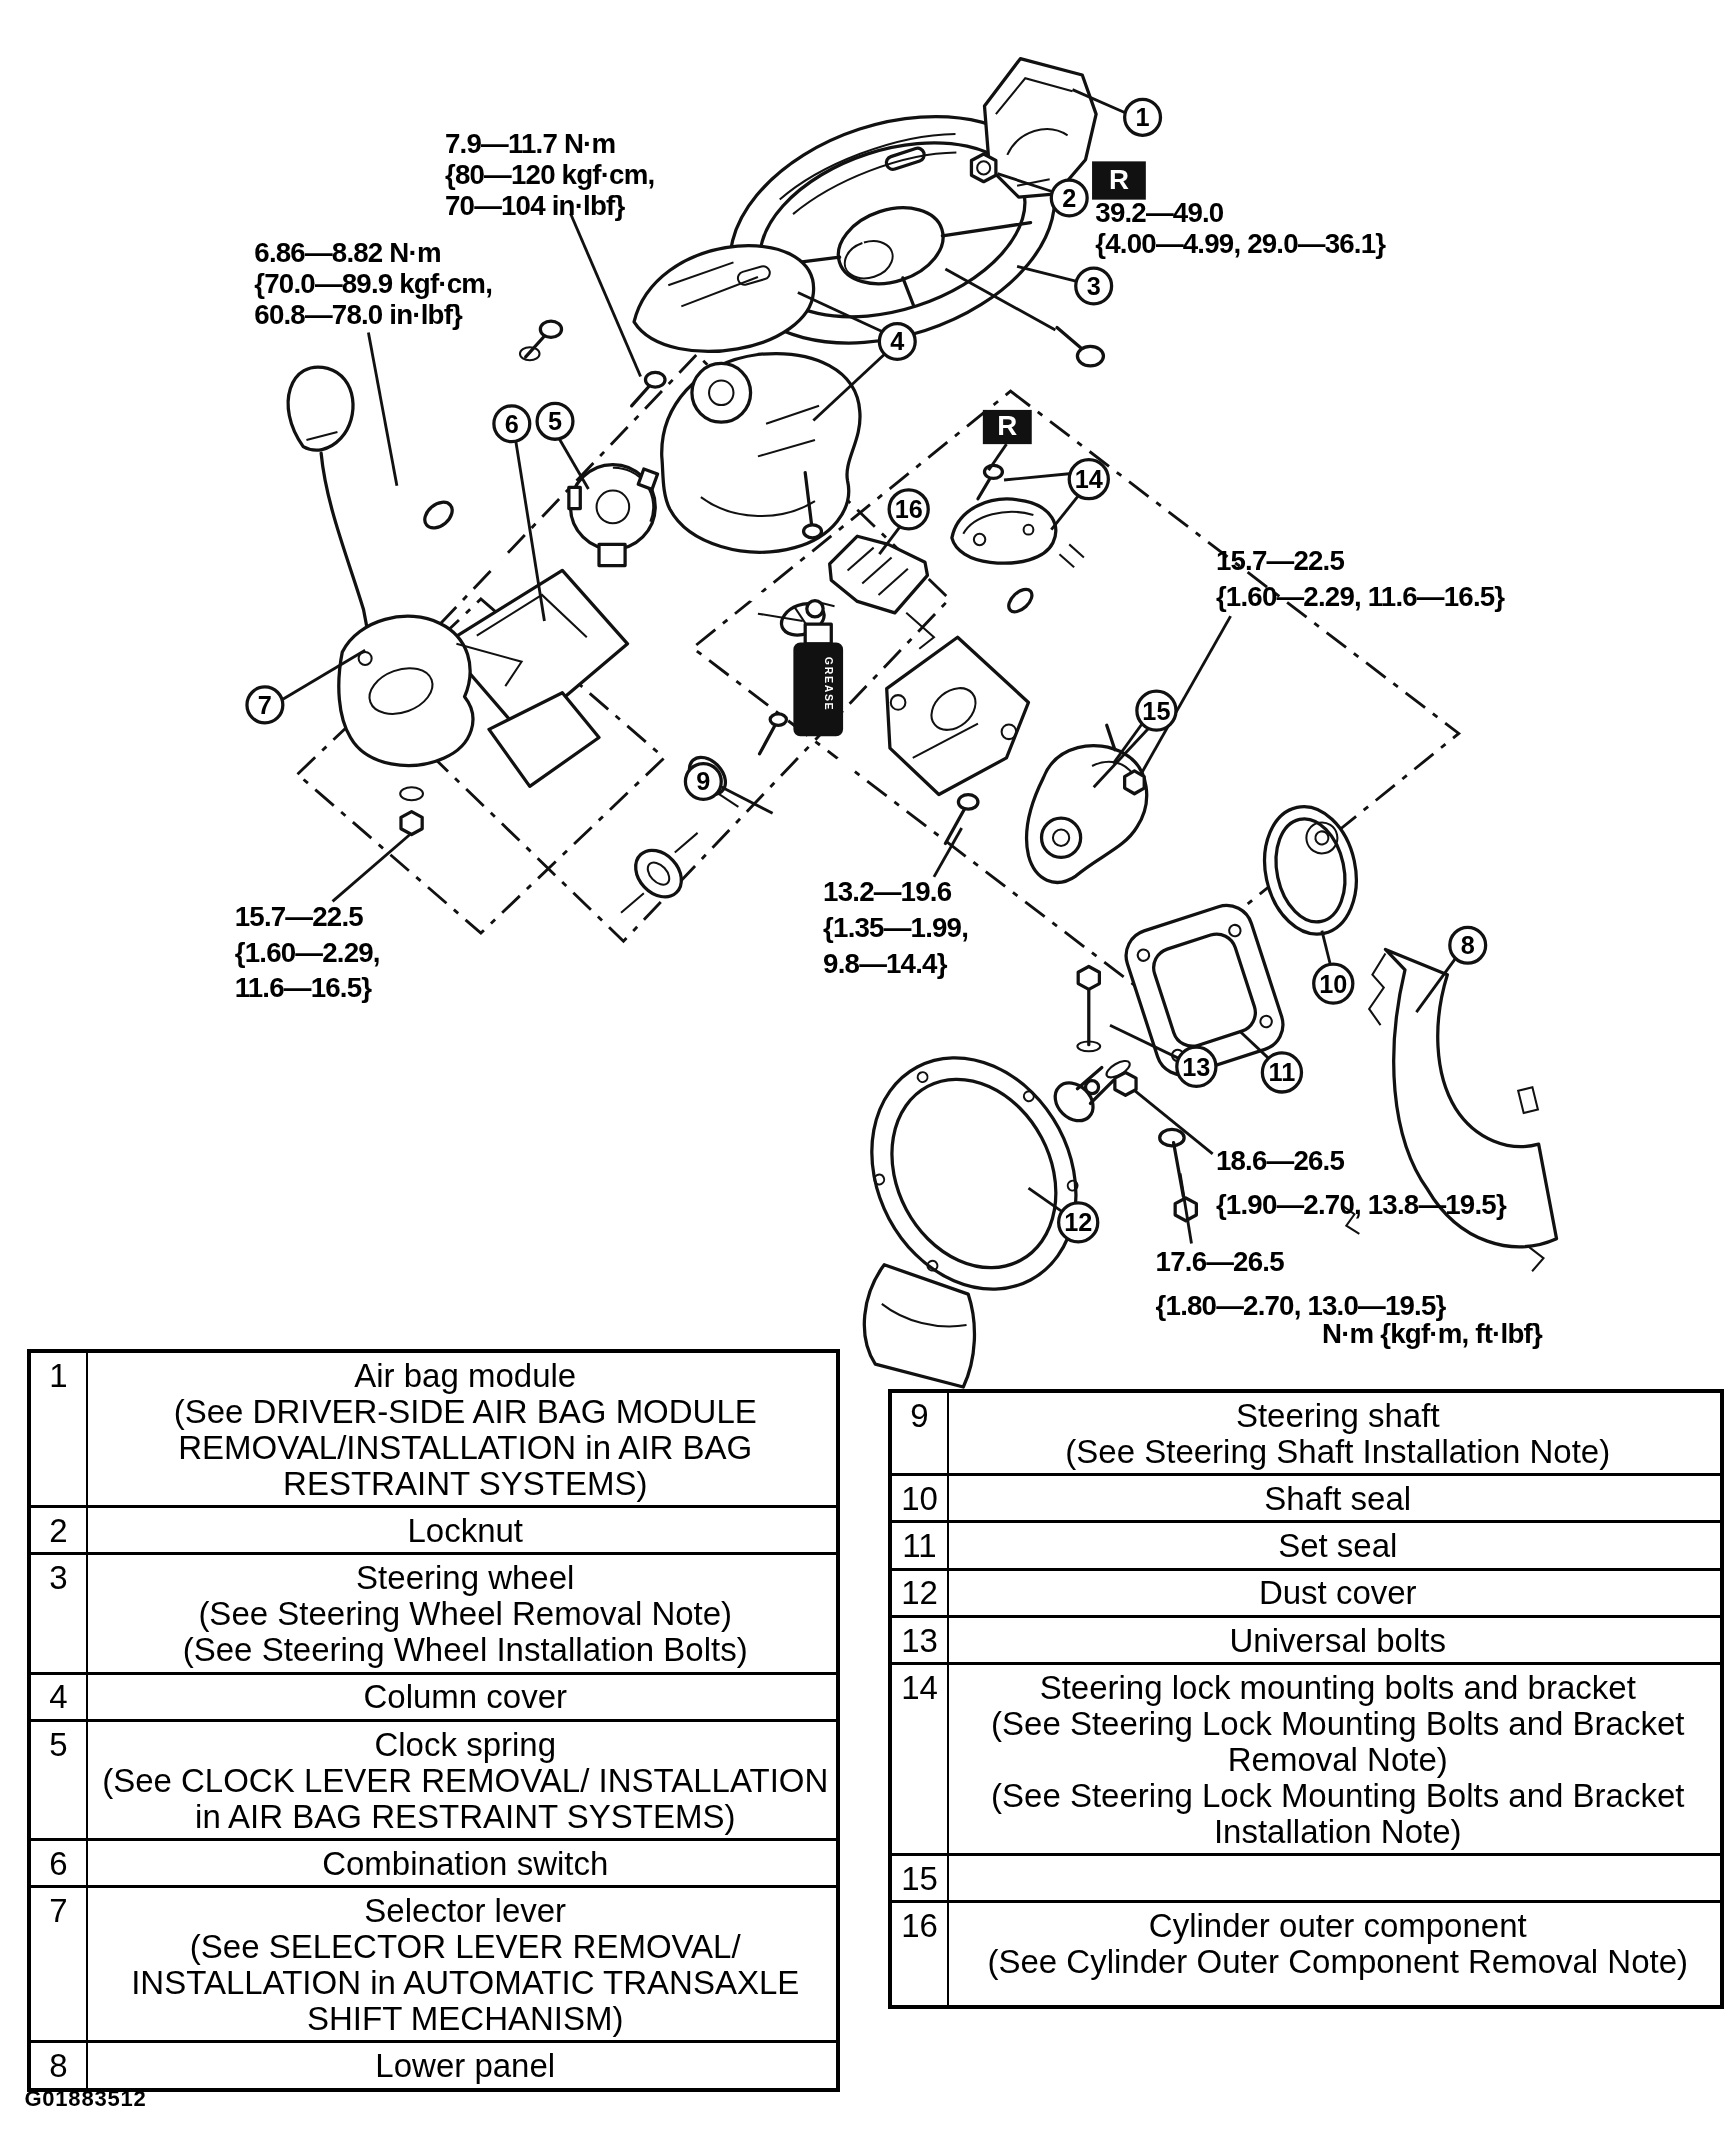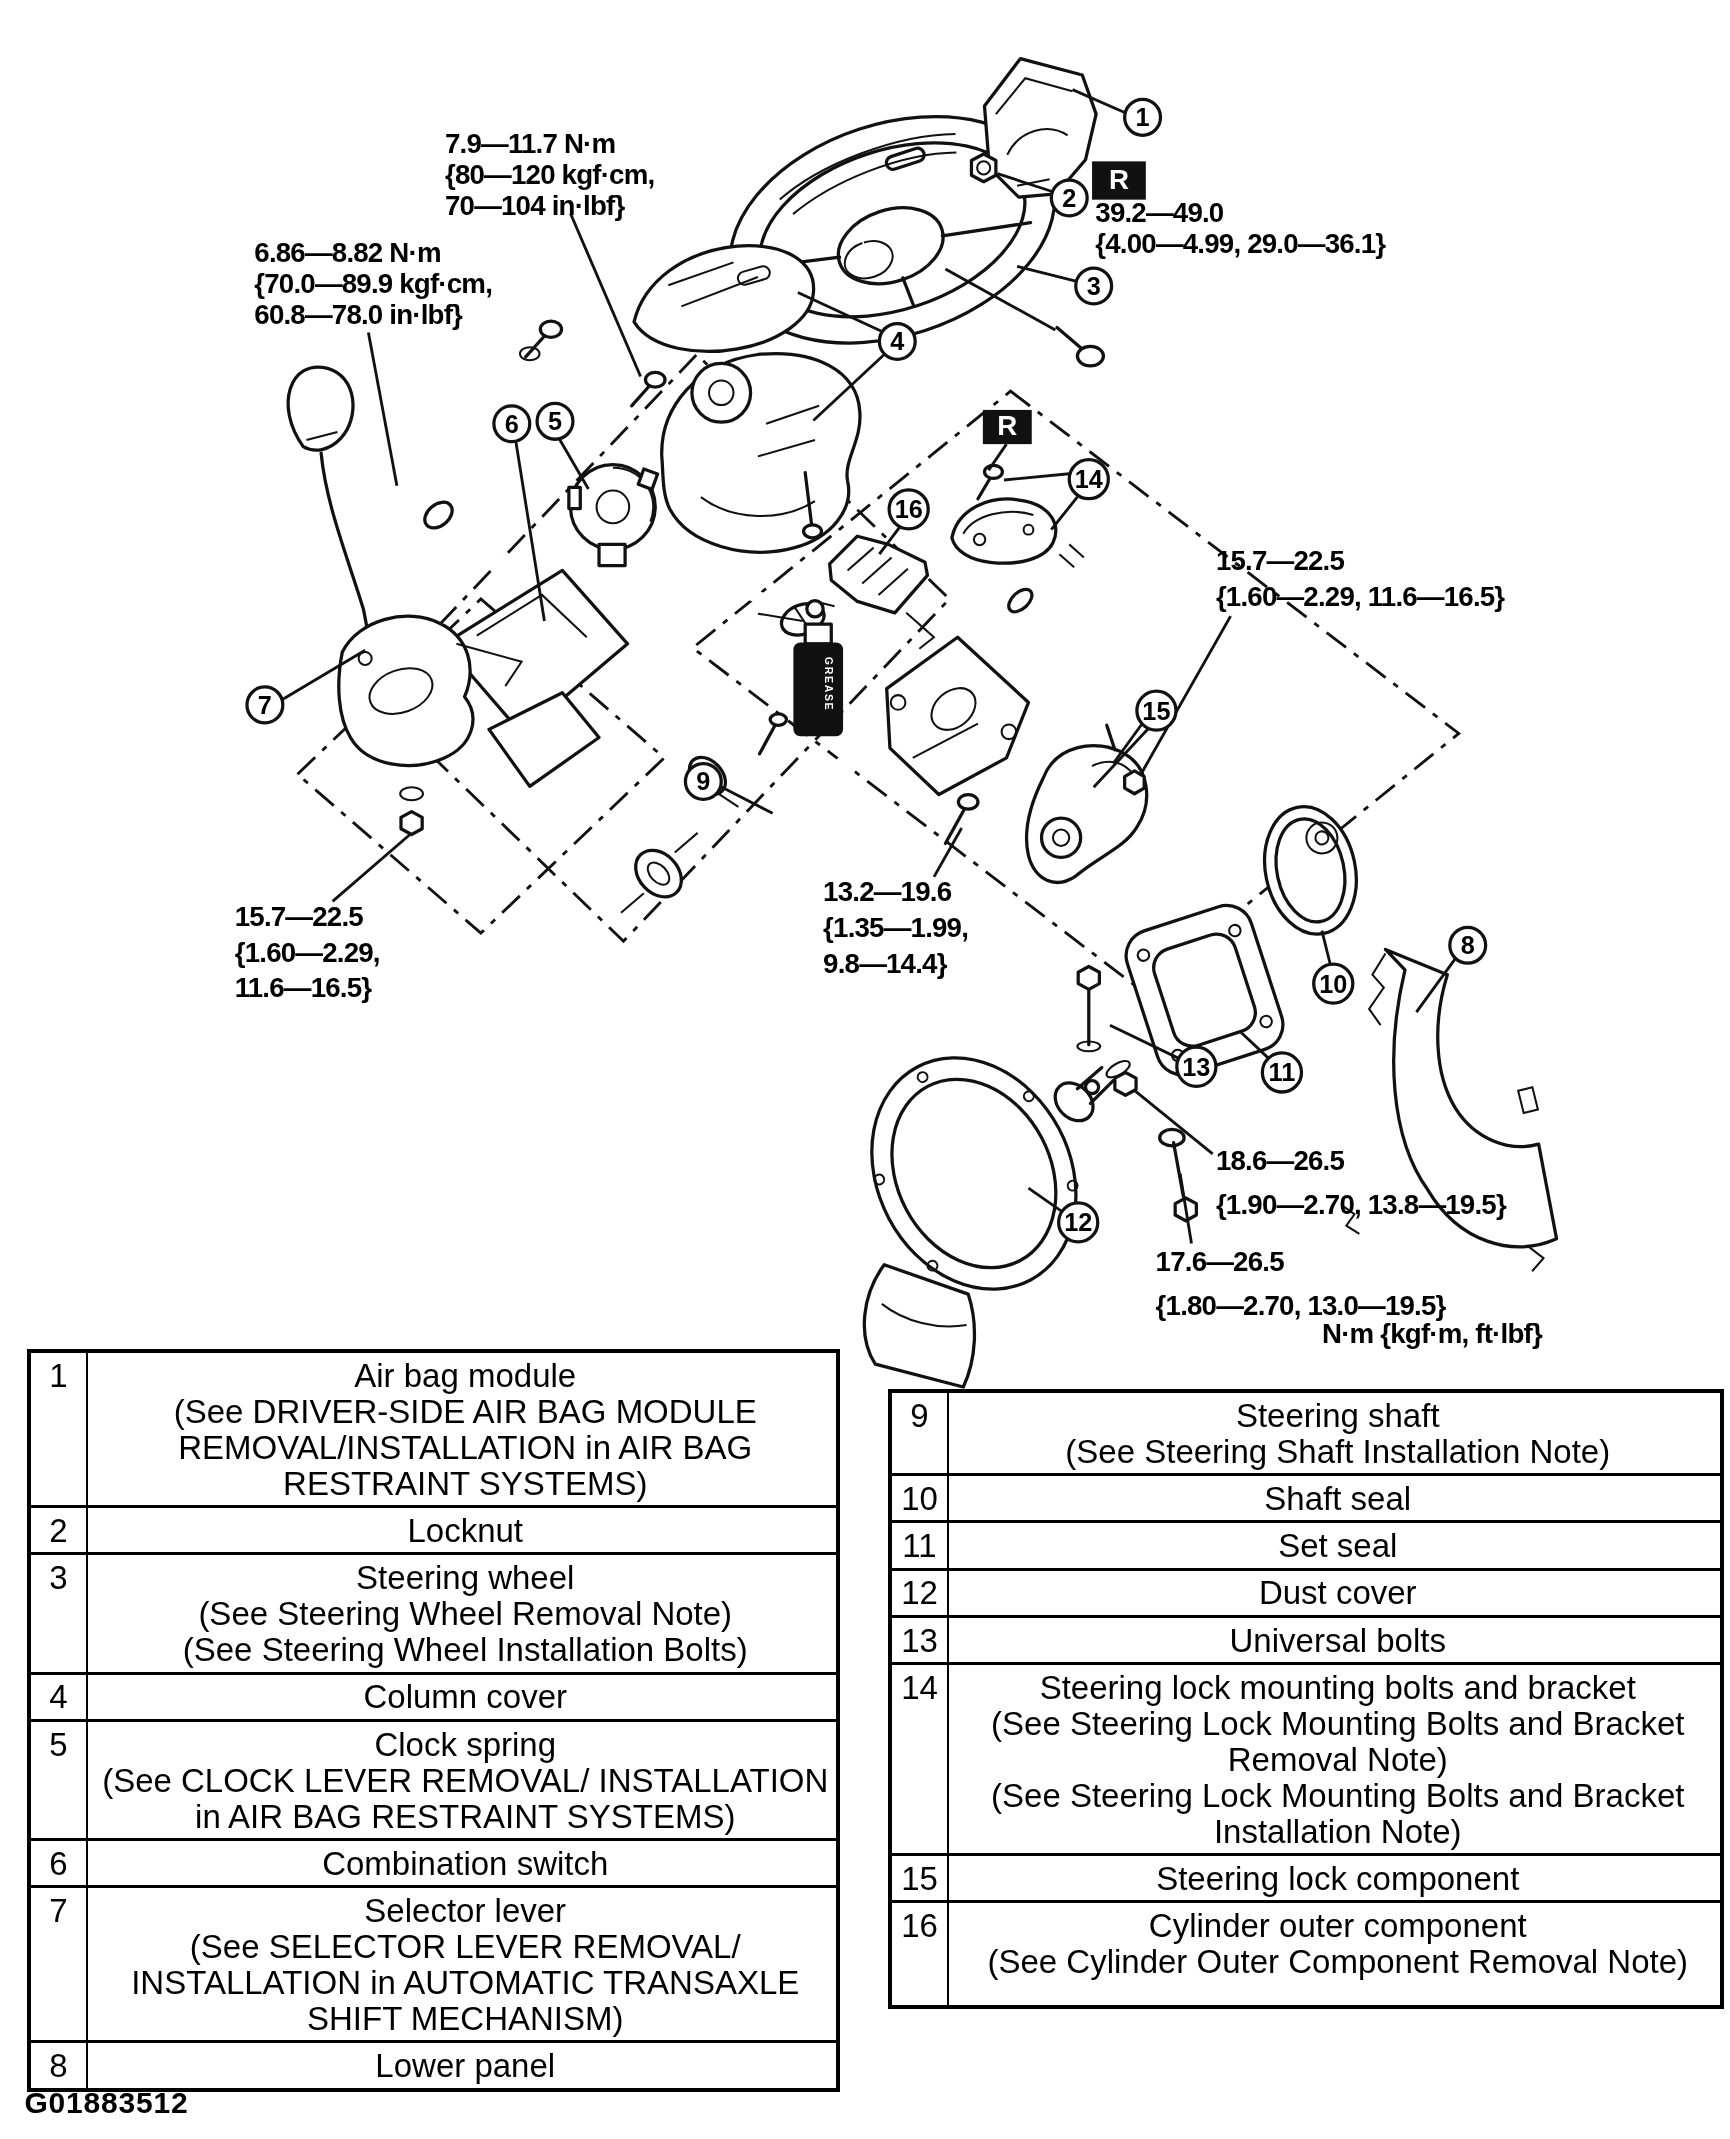--- a/index.html
+++ b/index.html
@@ -15,21 +15,21 @@
   svg text.spec{font-size:34px;letter-spacing:-1px;}
   svg text.co{font-size:31px;text-anchor:middle;}
   svg text.rletter{font-size:34px;fill:#fff;text-anchor:middle;}
   svg text.grease{font-size:13px;fill:#fff;letter-spacing:2px;}
   .ptable{position:absolute;border:4.1px solid #000;background:#fff;font-size:33px;line-height:36px;}
   .trow{display:flex;border-top:3.3px solid #000;}
   .trow:first-child{border-top:none;}
   .tnum{width:55px;flex:none;border-right:2.4px solid #000;text-align:center;padding:4.9px 0 3.3px 0;}
   .tdesc{flex:1;padding:4.9px 6.5px 3.3px 13px;white-space:pre-line;text-align:center;}
   .row-tall .tdesc{padding-bottom:25px;}
-  #figcode{position:absolute;left:24.4px;top:2086px;font-size:30px;font-weight:bold;letter-spacing:0.8px;}
+  #figcode{position:absolute;left:24.4px;top:2086px;font-size:22px;font-weight:bold;letter-spacing:0.8px;}
 </style>
 </head>
 <body>
 
 <div id="page">
 
 <svg width="1731" height="2140" viewBox="0 0 2124 2626">
 
   <g>
     <polygon class="dash" points="455,855 855,435 1165,735 765,1155"></polygon>
@@ -475,21 +475,20 @@
   <div class="trow">
         <div class="tnum">14</div>
         <div class="tdesc">Steering lock mounting bolts and bracket
 (See Steering Lock Mounting Bolts and Bracket
 Removal Note)
 (See Steering Lock Mounting Bolts and Bracket
 Installation Note)</div>
       </div>
   <div class="trow">
         <div class="tnum">15</div>
-        <div class="tdesc">Steering lock component</div>
       </div>
   <div class="trow row-tall">
         <div class="tnum">16</div>
         <div class="tdesc">Cylinder outer component
 (See Cylinder Outer Component Removal Note)</div>
       </div>
 </div>
 
 <div id="figcode">G01883512</div>
 

